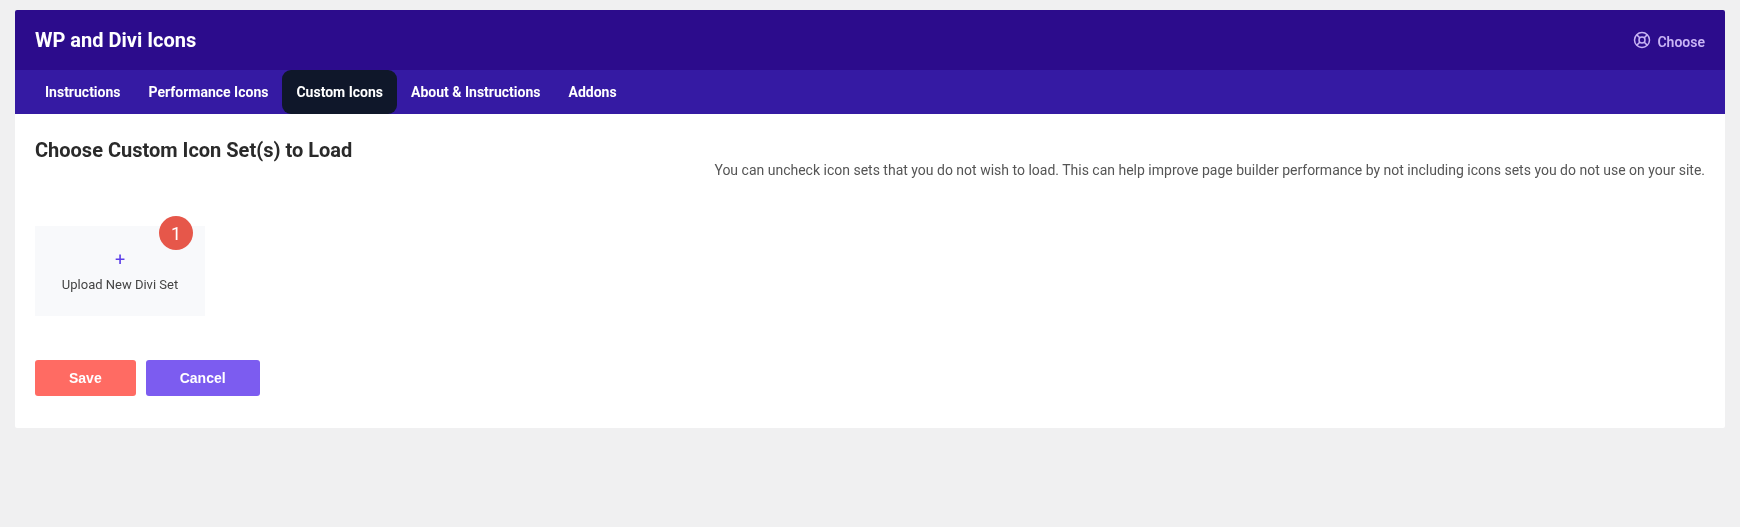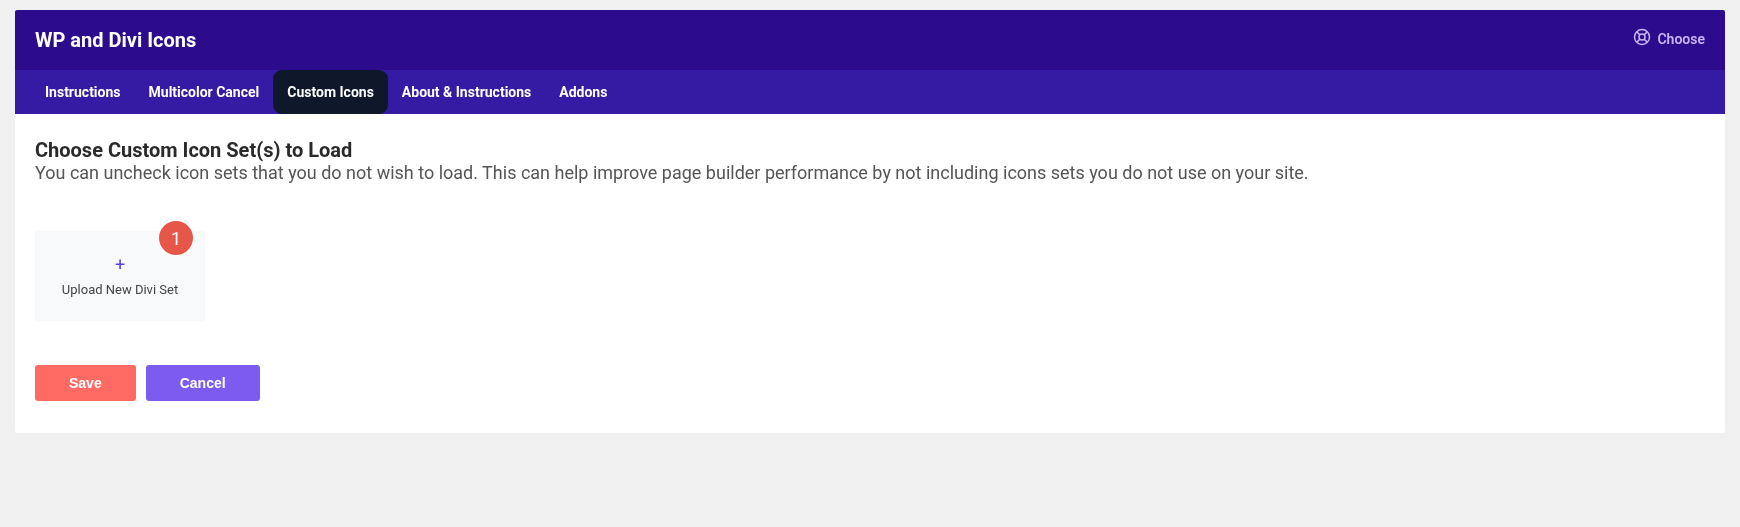--- a/index.html
+++ b/index.html
@@ -13,21 +13,21 @@
       padding: 10px 15px;
     }
     .panel {
       background: #ffffff;
       border-radius: 2px;
     }
     .header {
       background: #2c0c8c;
       padding: 18px 20px;
       display: flex;
-      align-items: flex-start;
+      align-items: flex-end;
       justify-content: space-between;
       border-radius: 2px 2px 0 0;
     }
     .header-title {
       color: #ffffff;
       font-size: 20px;
       font-weight: 700;
     }
     .support {
       display: flex;
@@ -60,23 +60,24 @@
     }
     .content {
       padding: 24px 20px 32px;
     }
     .content-title {
       font-size: 20px;
       font-weight: 700;
       color: #2a2a2a;
     }
     .content-desc {
-      font-size: 18px;
+      font-size: 14px;
       color: #555;
       margin-bottom: 48px;
+      text-align: right;
     }
     .upload-card {
       position: relative;
       width: 170px;
       height: 90px;
       background: #f8f9fb;
       display: flex;
       flex-direction: column;
       align-items: center;
       justify-content: center;
@@ -144,21 +145,21 @@
           <line x1="14.83" y1="9.17" x2="19.07" y2="4.93"></line>
           <line x1="4.93" y1="19.07" x2="9.17" y2="14.83"></line>
         </svg>
       </span>
       <span>Choose</span>
     </div>
   </div>
 
   <div class="tabs">
     <div class="tab">Instructions</div>
-    <div class="tab">Multicolor Cancel</div>
+    <div class="tab">Performance Icons</div>
     <div class="tab active">Custom Icons</div>
     <div class="tab">About &amp; Instructions</div>
     <div class="tab">Addons</div>
   </div>
 
   <div class="content">
     <h2 class="content-title">Choose Custom Icon Set(s) to Load</h2>
     <p class="content-desc">You can uncheck icon sets that you do not wish to load. This can help improve page builder performance by not including icons sets you do not use on your site.</p>
 
     <div class="upload-card">

